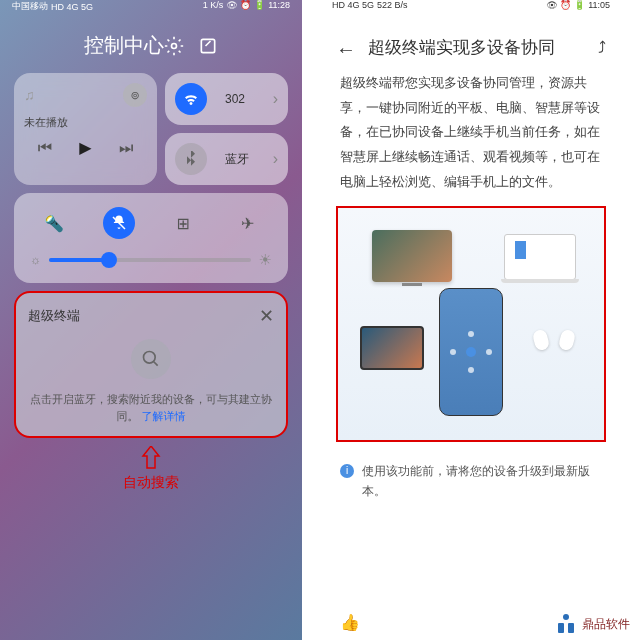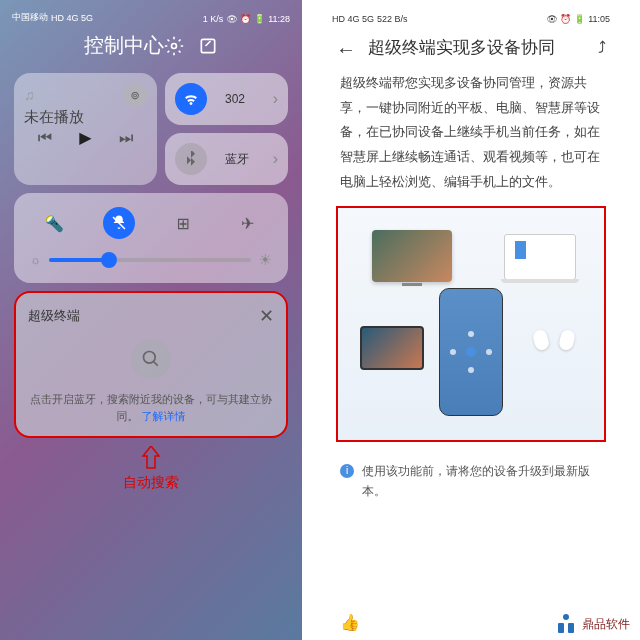--- a/index.html
+++ b/index.html
@@ -1,34 +1,34 @@
 <!DOCTYPE html>
 <html><head>
 <meta charset="utf-8">
 <style>
 *{margin:0;padding:0;box-sizing:border-box;font-family:-apple-system,"PingFang SC",sans-serif}
 body{width:640px;height:640px;background:#fff;display:flex;position:relative}
 .phone{width:302px;height:640px;position:relative;overflow:hidden}
 .left{background:linear-gradient(135deg,#7a97b8 0%,#8a5a8f 50%,#5a7a9f 100%)}
 .right{background:#fff;margin-left:18px}
-.statusbar{height:24px;display:flex;justify-content:space-between;align-items:flex-end;padding:0 12px;font-size:9px}
+.statusbar{height:24px;display:flex;justify-content:space-between;align-items:flex-start;padding:0 12px;font-size:9px}
 .sb-left{display:flex;gap:3px;align-items:center}
 .sb-right{display:flex;gap:3px;align-items:center}
 .left .statusbar{color:#fff}
 .right .statusbar{color:#333}
 .cc-head{display:flex;justify-content:center;align-items:center;padding:8px 20px}
 .cc-title{color:#fff;font-size:20px;font-weight:500}
 .cc-icons{display:flex;gap:14px}
 .cc-icons svg{width:20px;height:20px}
 .row1{display:flex;gap:8px;padding:0 14px;margin-top:6px}
 .media-card{flex:1;background:rgba(255,255,255,.4);border-radius:16px;padding:10px;backdrop-filter:blur(10px)}
 .media-top{display:flex;justify-content:space-between;align-items:center}
 .note-icon{color:#999;font-size:14px}
 .cast-icon{width:24px;height:24px;border-radius:50%;background:rgba(180,180,180,.7);display:flex;align-items:center;justify-content:center;color:#555;font-size:11px}
-.media-mid{font-size:15px;color:#444;margin:1px 0}
+.media-mid{font-size:11px;color:#444;margin:8px 0}
 .media-ctrl{display:flex;justify-content:space-around;align-items:center;color:#555}
 .wifi-bt{flex:1;display:flex;flex-direction:column;gap:8px}
 .toggle{background:rgba(255,255,255,.5);border-radius:16px;display:flex;align-items:center;padding:10px;gap:18px}
 .toggle-icon{width:32px;height:32px;border-radius:50%;display:flex;align-items:center;justify-content:center}
 .wifi .toggle-icon{background:#1e6bff;color:#fff}
 .bt .toggle-icon{background:rgba(150,150,150,.4);color:#666}
 .toggle-label{font-size:12px;color:#333}
 .row2{margin:8px 14px;background:rgba(255,255,255,.45);border-radius:16px;padding:14px 8px}
 .qrow{display:flex;justify-content:space-around;margin-bottom:12px}
 .qbtn{width:32px;height:32px;border-radius:50%;display:flex;align-items:center;justify-content:center;color:#555}

